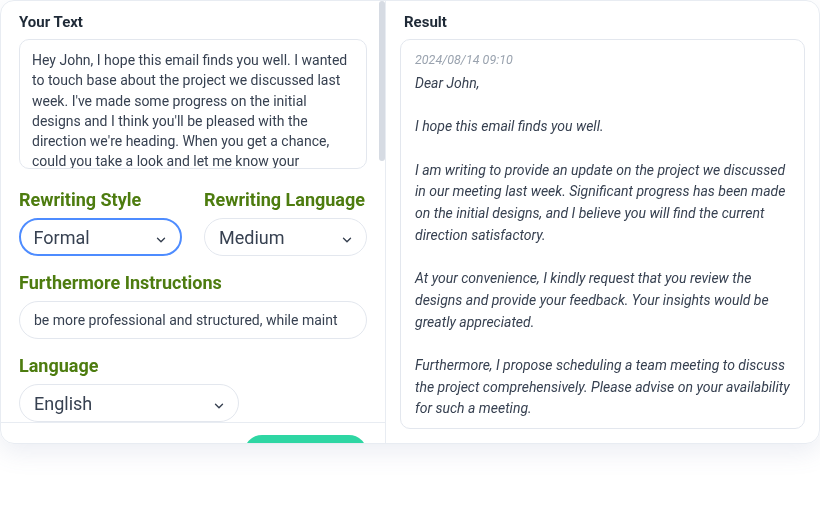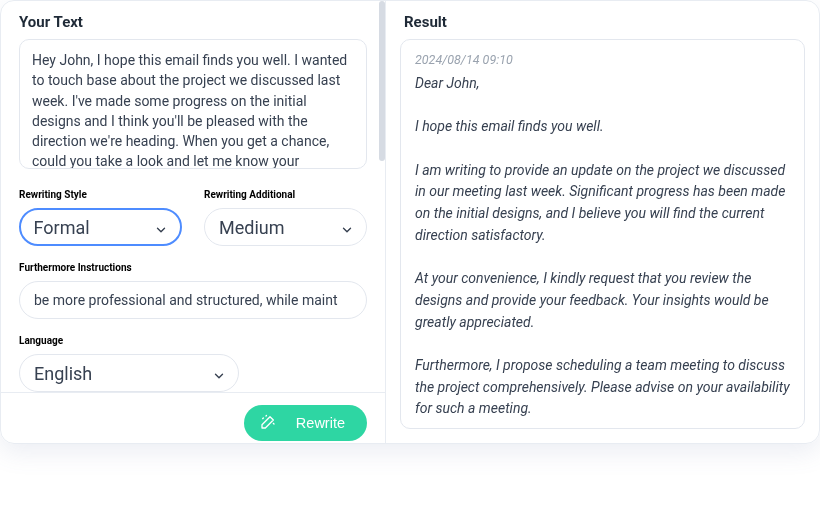--- a/index.html
+++ b/index.html
@@ -48,23 +48,23 @@
     font-family: inherit;
     overflow: hidden;
   }
   .row2 {
     display: flex;
     gap: 22px;
     margin-top: 16px;
   }
   .field { flex: 1; }
   .field-label {
-    font-size: 10px;
+    font-size: 18px;
     font-weight: 700;
-    color: #000000;
+    color: #4d7c0f;
     margin-bottom: 8px;
     display: block;
   }
   .select {
     position: relative;
     height: 38px;
     border: 1px solid #e3e7ee;
     border-radius: 19px;
     background: #fff;
     display: flex;
@@ -173,21 +173,21 @@
             <div class="select active">
               <span>Formal</span>
               <span class="chevron">
                 <svg viewBox="0 0 24 24" fill="none" stroke="#374151" stroke-width="2.4" stroke-linecap="round" stroke-linejoin="round">
                     <polyline points="6 9 12 15 18 9"></polyline>
                   </svg>
               </span>
             </div>
           </div>
           <div class="field">
-            <span class="field-label">Rewriting Additional</span>
+            <span class="field-label">Rewriting Language</span>
             <div class="select">
               <span>Medium</span>
               <span class="chevron">
                 <svg viewBox="0 0 24 24" fill="none" stroke="#374151" stroke-width="2.4" stroke-linecap="round" stroke-linejoin="round">
                     <polyline points="6 9 12 15 18 9"></polyline>
                   </svg>
               </span>
             </div>
           </div>
         </div>

